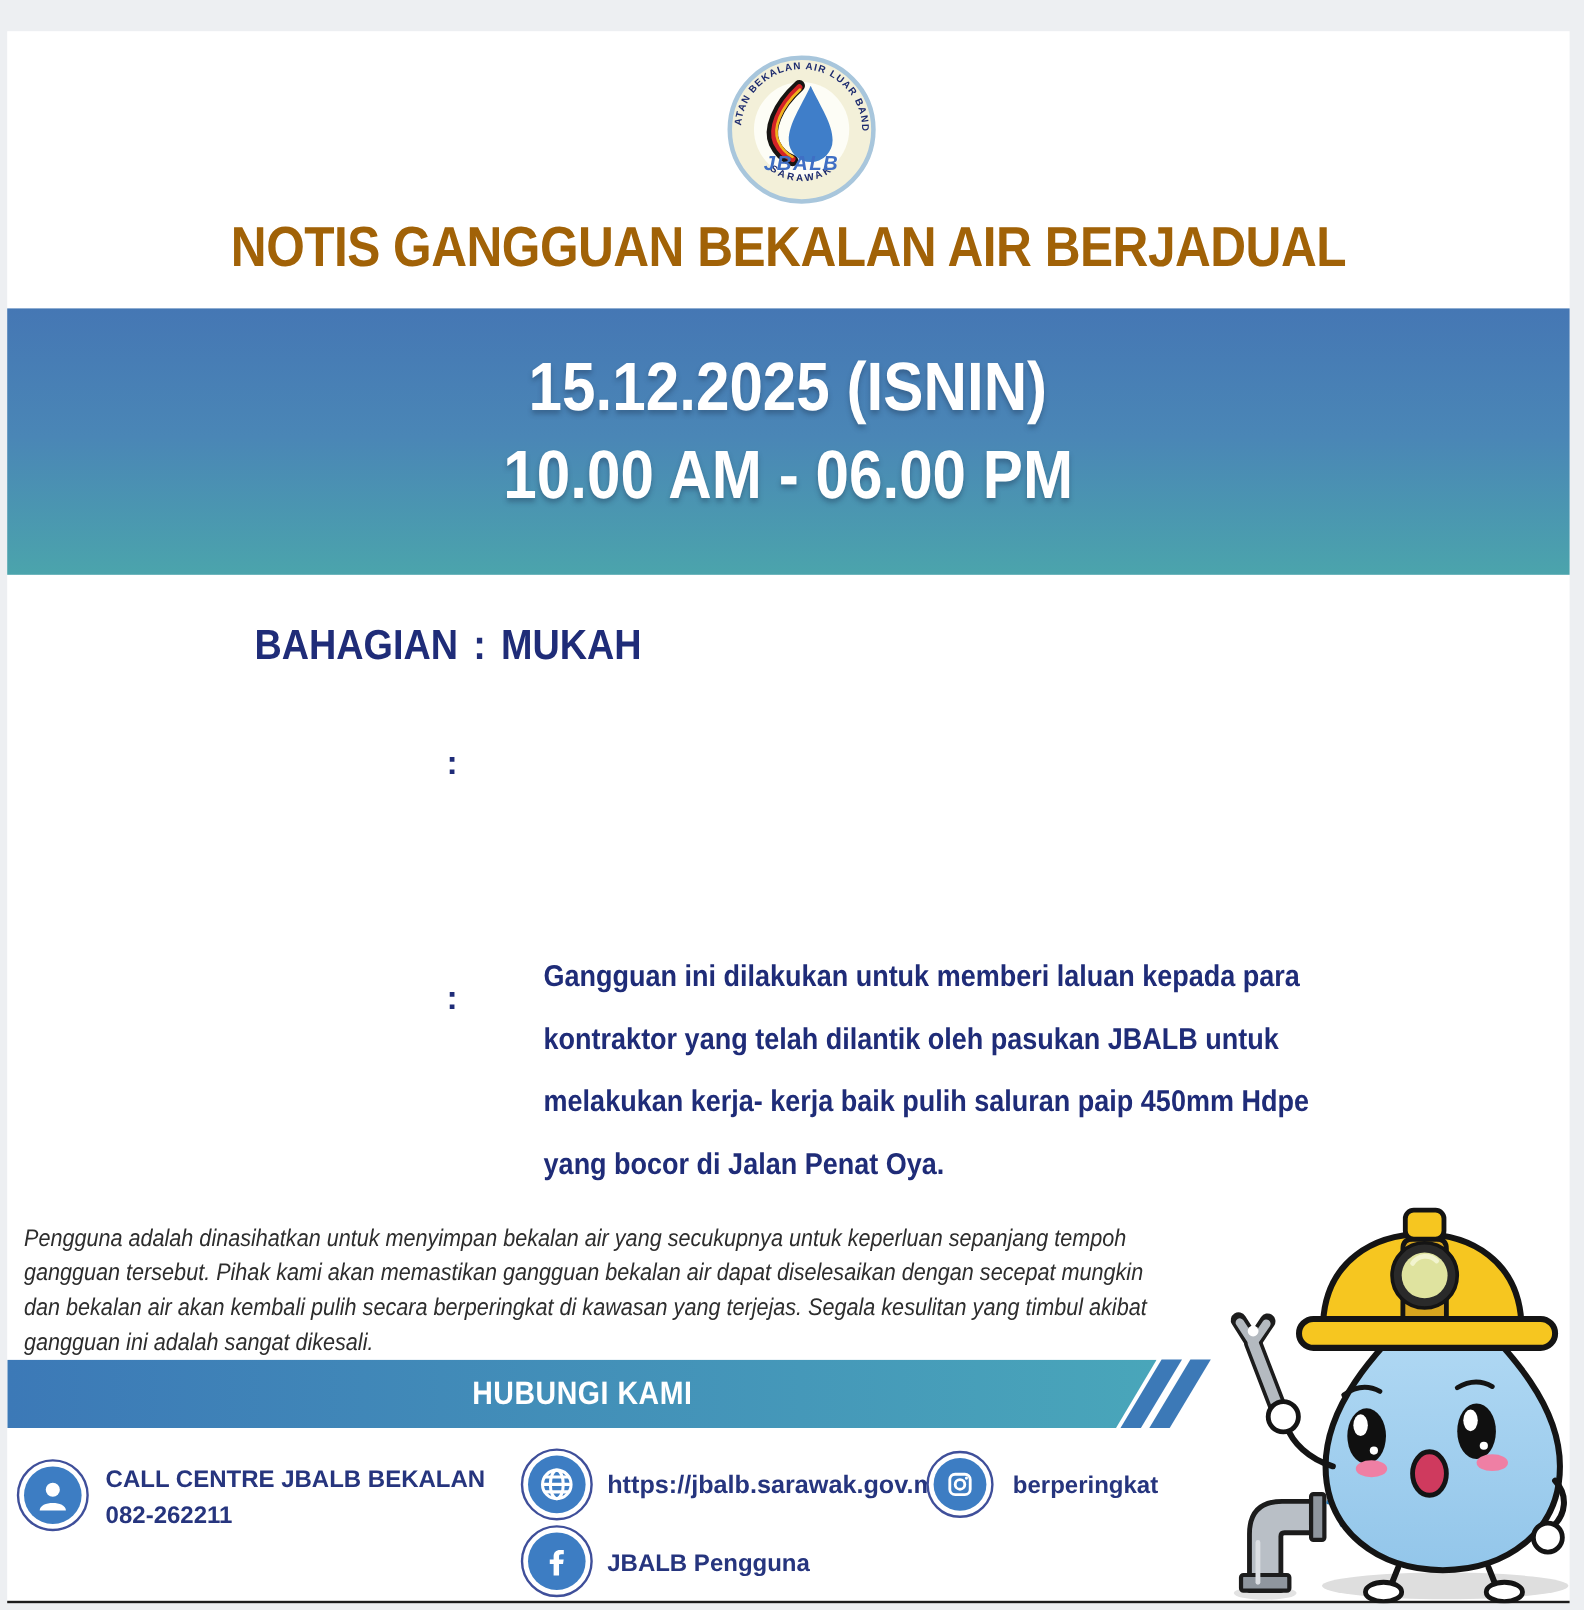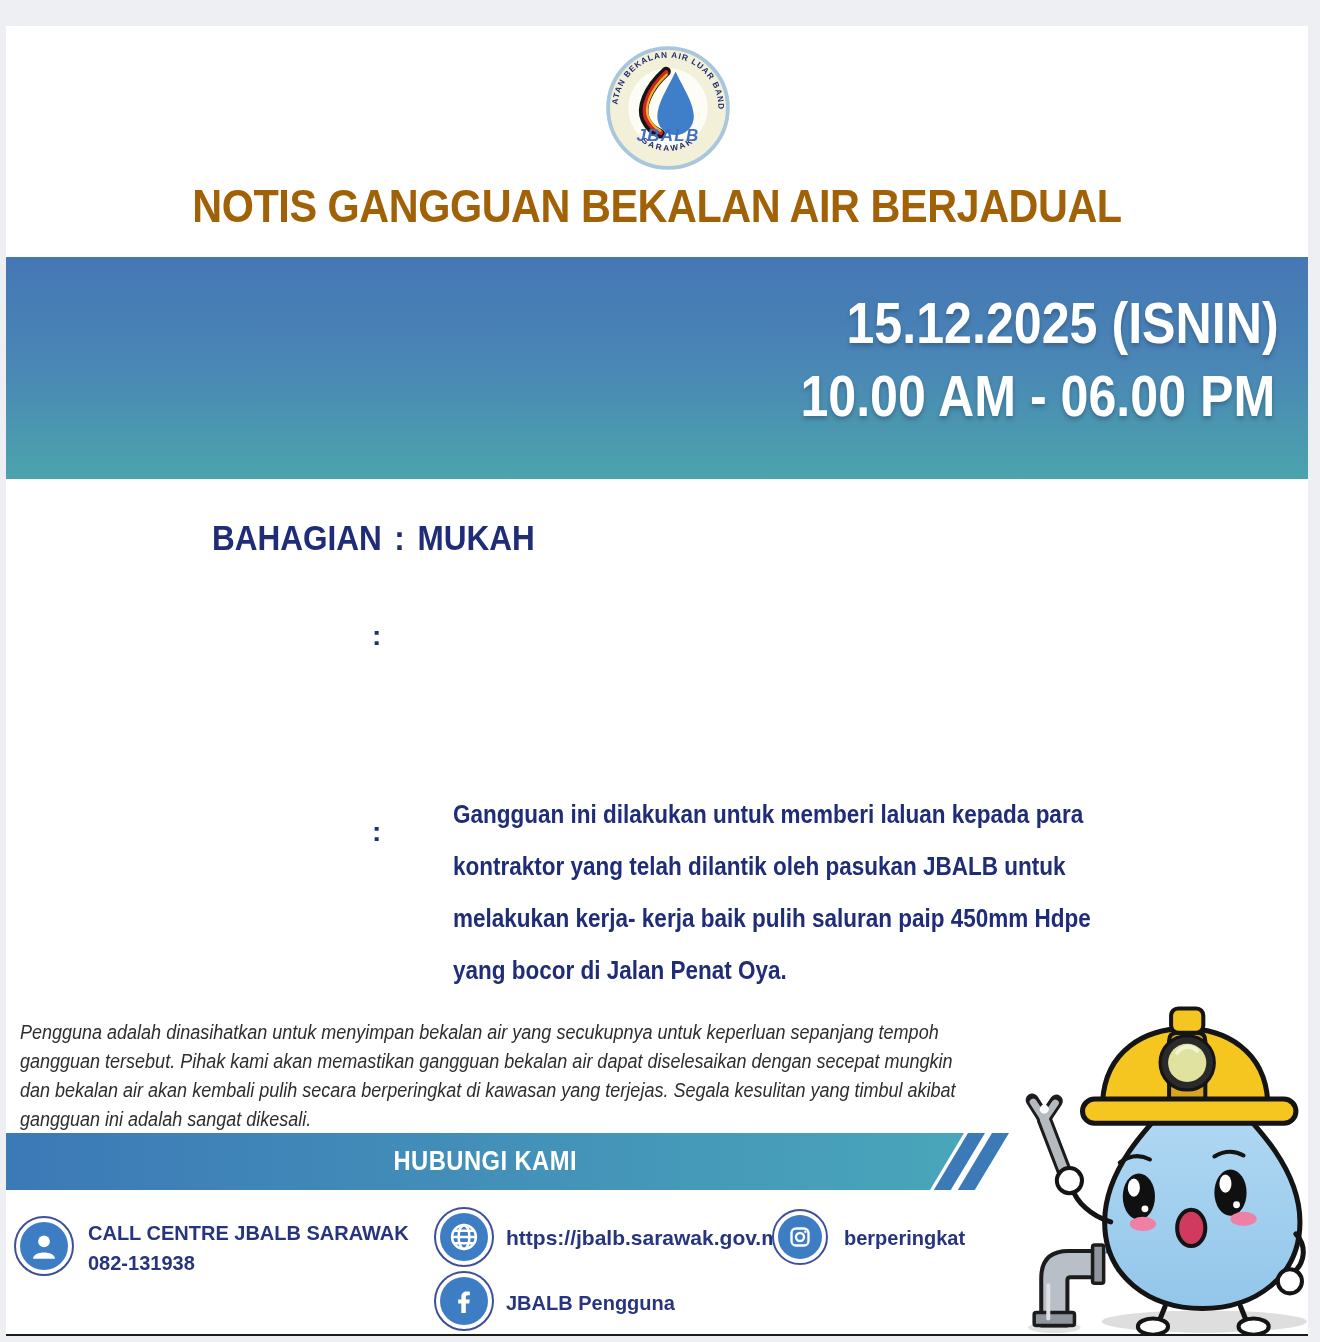--- a/index.html
+++ b/index.html
@@ -10,21 +10,21 @@
   .cond{display:inline-block;transform:scaleX(.88);transform-origin:center;}
   .cond-l{display:inline-block;transform:scaleX(.9);transform-origin:left top;}
 
   .logo{position:absolute;left:599px;top:19px;width:126px;height:126px;}
 
   .title{position:absolute;top:152px;left:0;width:100%;text-align:center;
          font-size:47px;font-weight:bold;color:#a16207;letter-spacing:-.5px;white-space:nowrap;}
 
   .sch-banner{position:absolute;top:231px;left:0;width:100%;height:222px;
         background:linear-gradient(180deg,#4577b4 0%,#4a86b6 48%,#4ba4ac 100%);}
-  .sch-line{position:absolute;left:0;width:100%;text-align:right;color:#fff;font-weight:bold;
+  .sch-line{position:absolute;left:0;width:100%;text-align:center;color:#fff;font-weight:bold;
         font-size:57px;letter-spacing:0;text-shadow:0 3px 5px rgba(25,45,75,.35);white-space:nowrap;}
   .sch-line.l1{top:33px;} .sch-line.l2{top:106px;}
 
   .region{position:absolute;top:492px;font-size:35px;font-weight:bold;color:#1f2c78;white-space:nowrap;}
   .region .sep{margin:0 14px;}
   .region.bah{left:206px;} .region.dae{left:694px;}
 
   .d-label{position:absolute;font-size:28px;font-weight:bold;color:#1f2c78;white-space:nowrap;}
   .d-sep{position:absolute;left:366px;font-size:28px;font-weight:bold;color:#1f2c78;}
   .d-value{position:absolute;left:445px;font-size:25px;font-weight:bold;color:#1f2c78;}
@@ -121,22 +121,22 @@
 
     <div class="cicon ic-person">
       <div class="cicon-core core-lg">
         <svg width="32" height="32" viewBox="0 0 24 24">
           <circle cx="12" cy="8.6" r="4.4" fill="#ffffff"></circle>
           <path d="M3.8,21.5 c0,-6.2 16.4,-6.2 16.4,0 Z" fill="#ffffff"></path>
         </svg>
       </div>
     </div>
     <div class="c-text call-block">
-      <div>CALL CENTRE JBALB SARAWAK</div>
-      <div>082-131938</div>
+      <div>CALL CENTRE JBALB BEKALAN</div>
+      <div>082-262211</div>
     </div>
 
     <div class="cicon ic-globe">
       <div class="cicon-core core-lg">
         <svg width="34" height="34" viewBox="0 0 24 24" fill="none" stroke="#ffffff" stroke-width="1.8">
           <circle cx="12" cy="12" r="8.4"></circle>
           <ellipse cx="12" cy="12" rx="3.8" ry="8.4"></ellipse>
           <path d="M3.6,12 H20.4 M5,7.6 H19 M5,16.4 H19"></path>
         </svg>
       </div>

